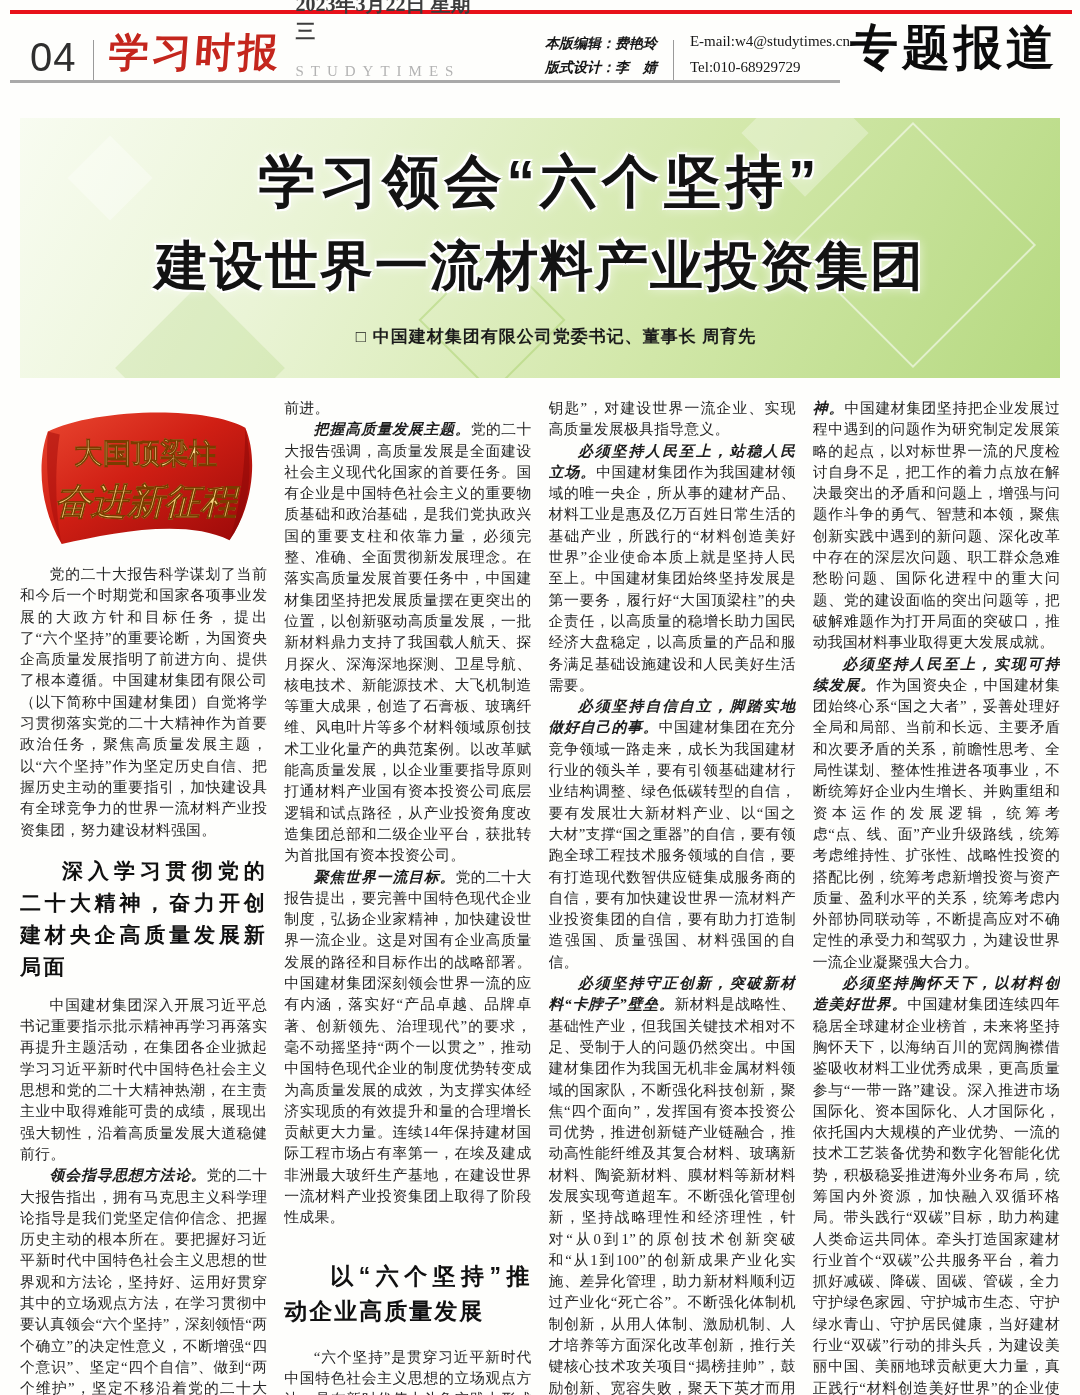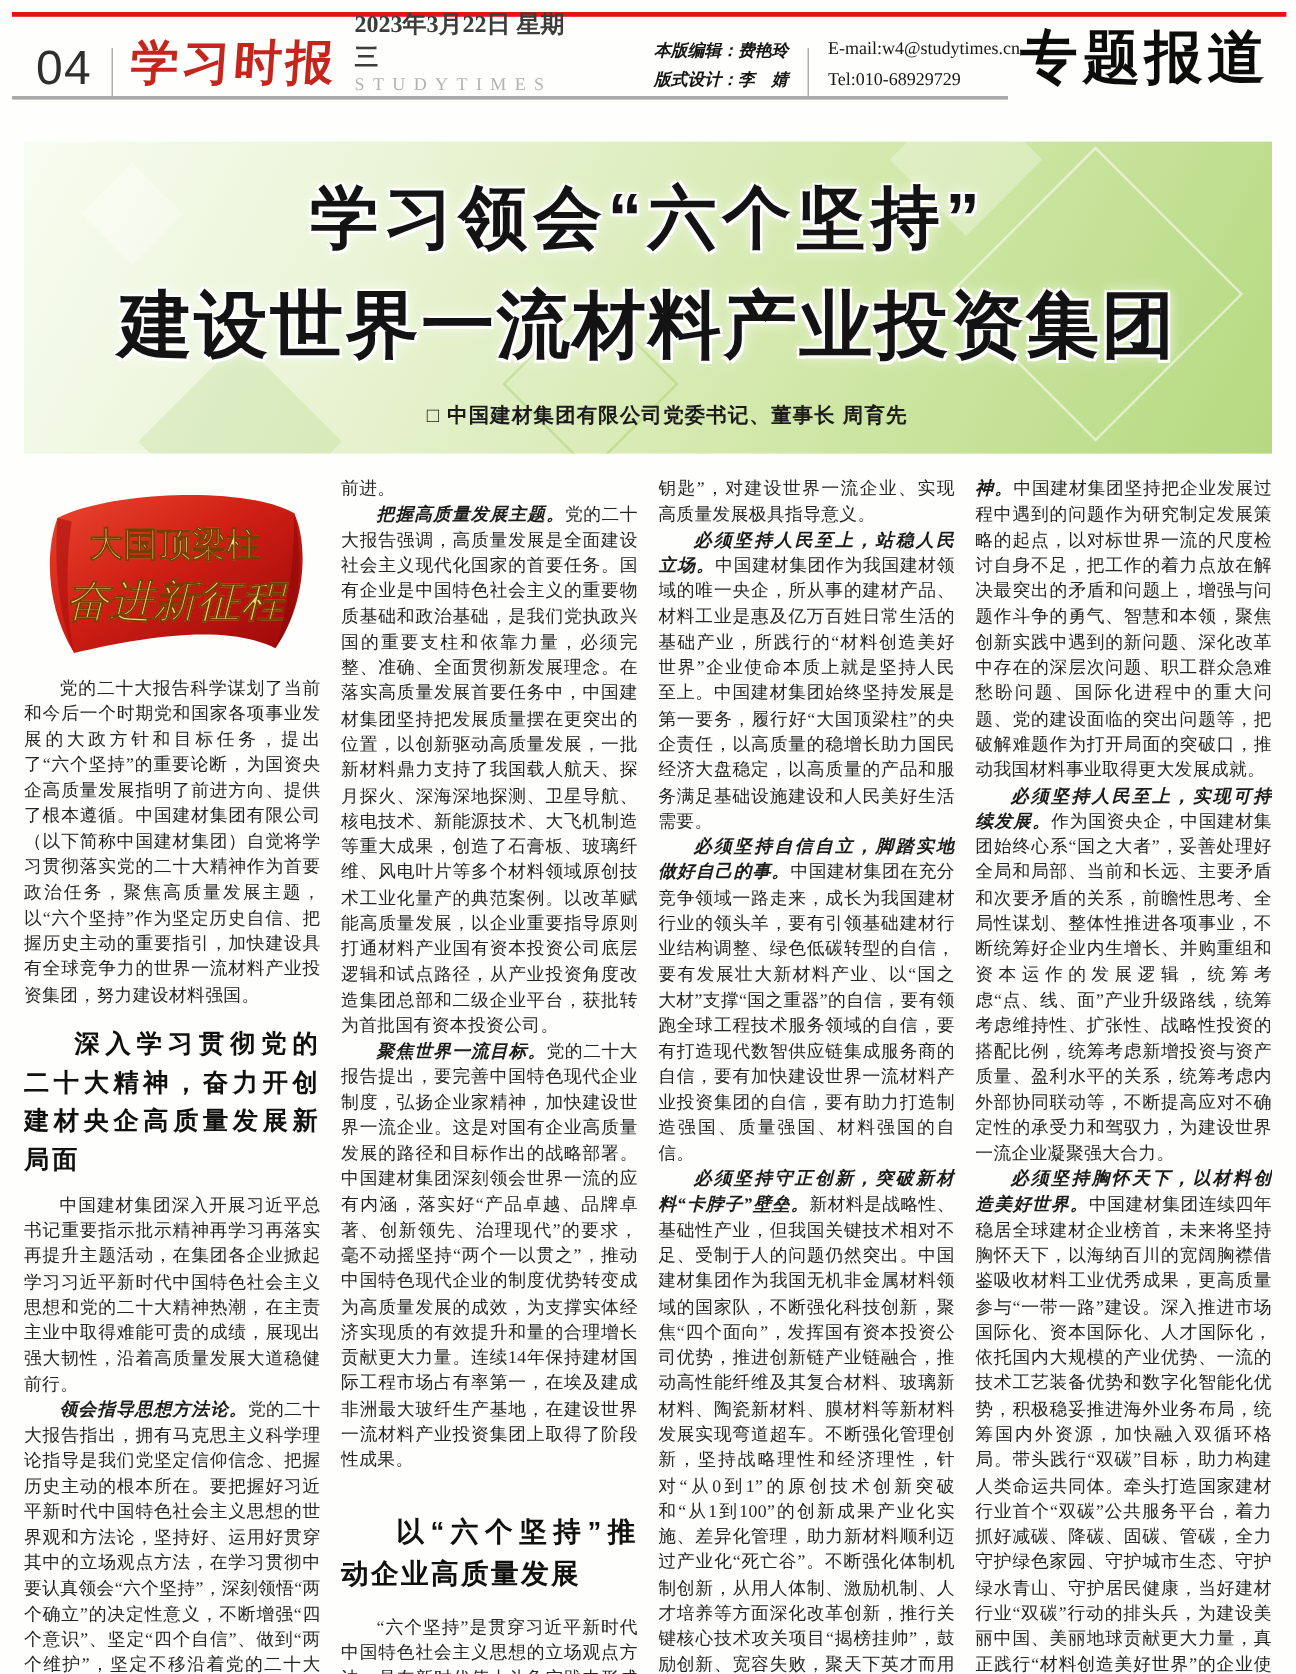--- a/index.html
+++ b/index.html
@@ -8,40 +8,40 @@
 
   
   .topline{position:absolute;top:10px;left:10px;right:8px;height:4px;background:#e8111a;}
   .header{position:absolute;top:28px;left:30px;right:22px;height:52px;display:flex;align-items:flex-end;}
   .pageno{font-family:"Liberation Sans",sans-serif;font-size:40px;color:#2f2f2f;letter-spacing:1px;}
   .vdiv{width:1px;height:40px;background:#9a9a9a;margin:0 16px;}
   .masthead{color:#c4261d;font-weight:bold;font-size:40px;font-family:"DejaVu Serif",serif;
             letter-spacing:3px;transform:skewX(-4deg);white-space:nowrap;}
   .dateblock{margin-left:14px;display:flex;flex-direction:column;justify-content:center;}
   .dateline{font-size:20px;color:#3c3c3c;font-weight:600;}
-  .mast-en{font-size:15px;color:#b3b3b3;letter-spacing:7px;margin-top:2px;font-family:"Liberation Serif",serif;}
+  .mast-en{font-size:15px;color:#b3b3b3;letter-spacing:7px;margin-top:18px;font-family:"Liberation Serif",serif;}
   .creditblock{margin-left:69px;font-size:14px;font-weight:bold;font-style:italic;line-height:1.7;color:#161616;white-space:nowrap;}
   .contactblock{font-size:15px;line-height:1.7;color:#161616;white-space:nowrap;}
   .sectiontitle{margin-left:auto;font-family:"Liberation Sans",sans-serif;font-weight:900;
                 font-size:48px;color:#0c0c0c;letter-spacing:4px;white-space:nowrap;}
   .headrule{position:absolute;top:80px;left:10px;width:830px;height:3px;background:#a9a9a9;}
 
   
   .banner{position:absolute;top:118px;left:20px;width:1040px;height:260px;overflow:hidden;
           background:linear-gradient(118deg,#f8fcf1 0%,#eaf4d6 28%,#d3e8ab 62%,#b5d980 100%);}
   .deco{position:absolute;transform:rotate(45deg);}
   .deco1{width:170px;height:170px;border:2px solid rgba(255,255,255,0.55);right:60px;top:40px;}
   .deco2{width:90px;height:90px;background:rgba(255,255,255,0.30);right:210px;top:-30px;}
   .deco3{width:120px;height:120px;background:rgba(150,200,90,0.18);left:120px;bottom:-50px;}
   .deco4{width:60px;height:60px;background:rgba(255,255,255,0.35);left:60px;top:30px;}
   .deco5{width:100px;height:100px;border:2px solid rgba(170,210,110,0.5);left:420px;top:150px;}
   .hl{position:relative;text-align:center;font-family:"Liberation Sans",sans-serif;font-weight:900;color:#131313;
       text-shadow:2px 2px 0 #fff,-2px -2px 0 #fff,2px -2px 0 #fff,-2px 2px 0 #fff,0 0 12px #ffffff;}
   .hl1{margin-top:26px;font-size:57px;letter-spacing:5px;}
-  .hl2{margin-top:10px;font-size:61px;letter-spacing:2px;}
+  .hl2{margin-top:10px;font-size:53px;letter-spacing:2px;}
   .byline{position:relative;margin-top:22px;text-align:center;font-family:"Liberation Sans",sans-serif;
           font-size:17px;font-weight:bold;color:#1b1b1b;letter-spacing:1px;padding-left:32px;}
 
   
   .article{position:absolute;top:398px;left:20px;width:1040px;height:997px;display:flex;gap:17px;overflow:hidden;}
   .col{flex:1 1 0;min-width:0;overflow:hidden;}
   .para{margin:0;font-size:14.8px;line-height:21.3px;text-align:justify;text-indent:2em;
         color:#262626;letter-spacing:0.3px;}
   .para.cont{text-indent:0;}
   .lead{font-weight:bold;font-style:italic;letter-spacing:0.8px;color:#1d1d1d;}

